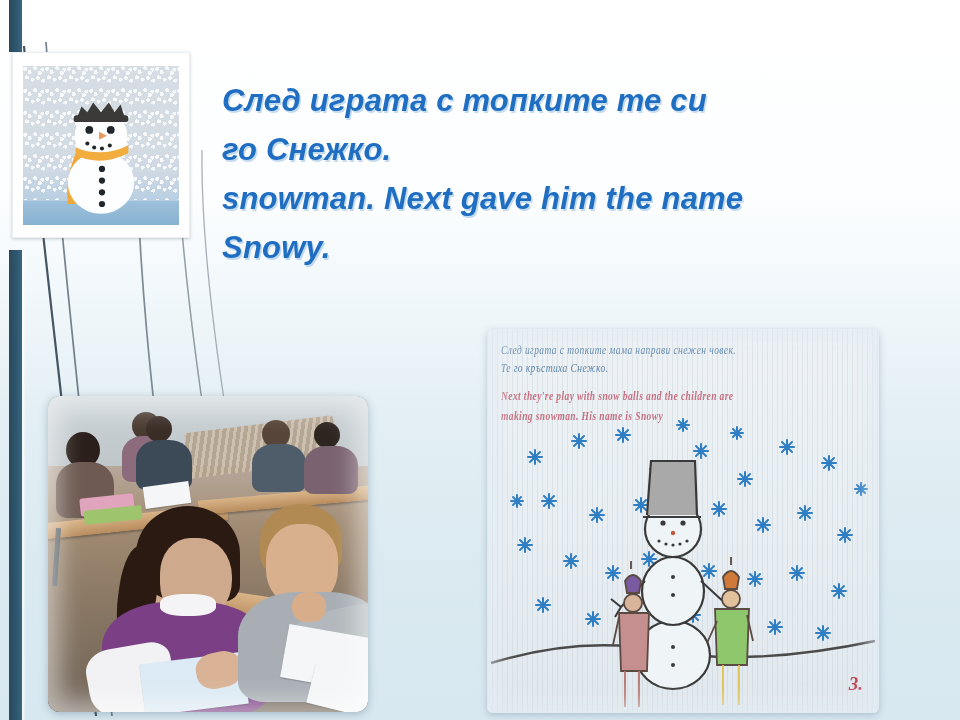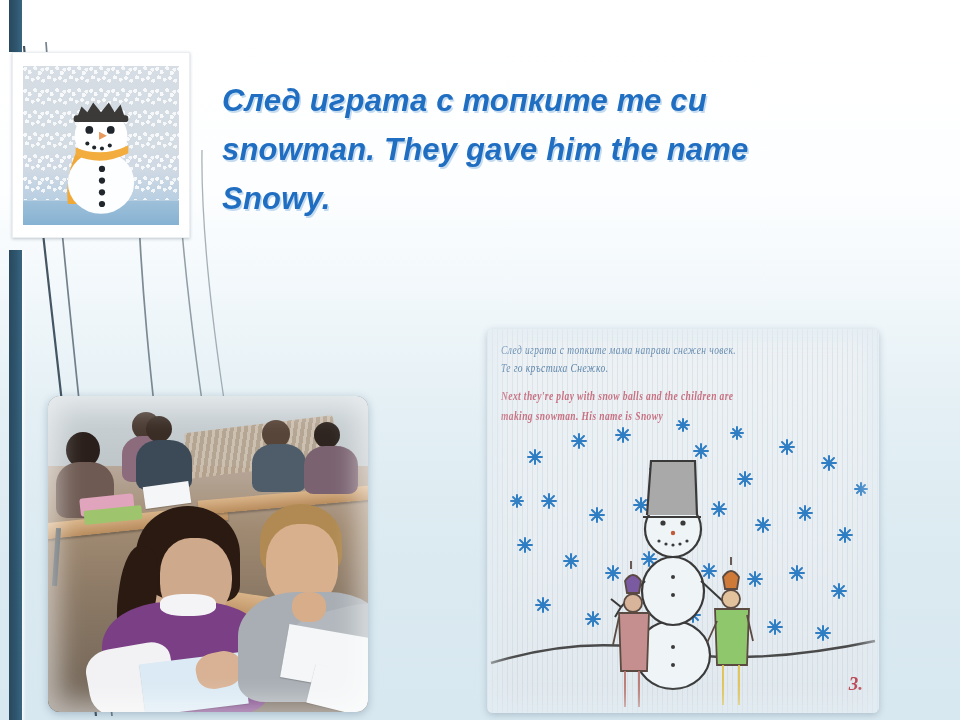--- a/index.html
+++ b/index.html
@@ -255,21 +255,22 @@
           <circle cx="81" cy="116" r="3.2" fill="#20262c"></circle>
           <circle cx="81" cy="128" r="3.2" fill="#20262c"></circle>
           <circle cx="81" cy="140" r="3.2" fill="#20262c"></circle>
         </svg>
       </div>
     </div>
   </div>
 
   <div class="text-block">
     <div class="text-line">След играта с топките те си</div>
-    <div class="text-line">snowman. They gave him the name</div>
+    <div class="text-line">го Снежко.</div>
+    <div class="text-line">snowman. Next gave him the name</div>
     <div class="text-line">Snowy.</div>
   </div>
 
   <div class="classroom-photo">
     <div class="cls-bg"></div>
     <div class="cls-wall"></div>
 
     <div class="desk" style="left:-10px;  top:118px; width:190px; height:16px; transform:rotate(-6deg);"></div>
     <div class="desk" style="left:150px;  top:96px;  width:200px; height:14px; transform:rotate(-5deg);"></div>
     <div class="desk-leg" style="left:6px; top:132px; width:5px; height:58px; transform:rotate(4deg);"></div>

